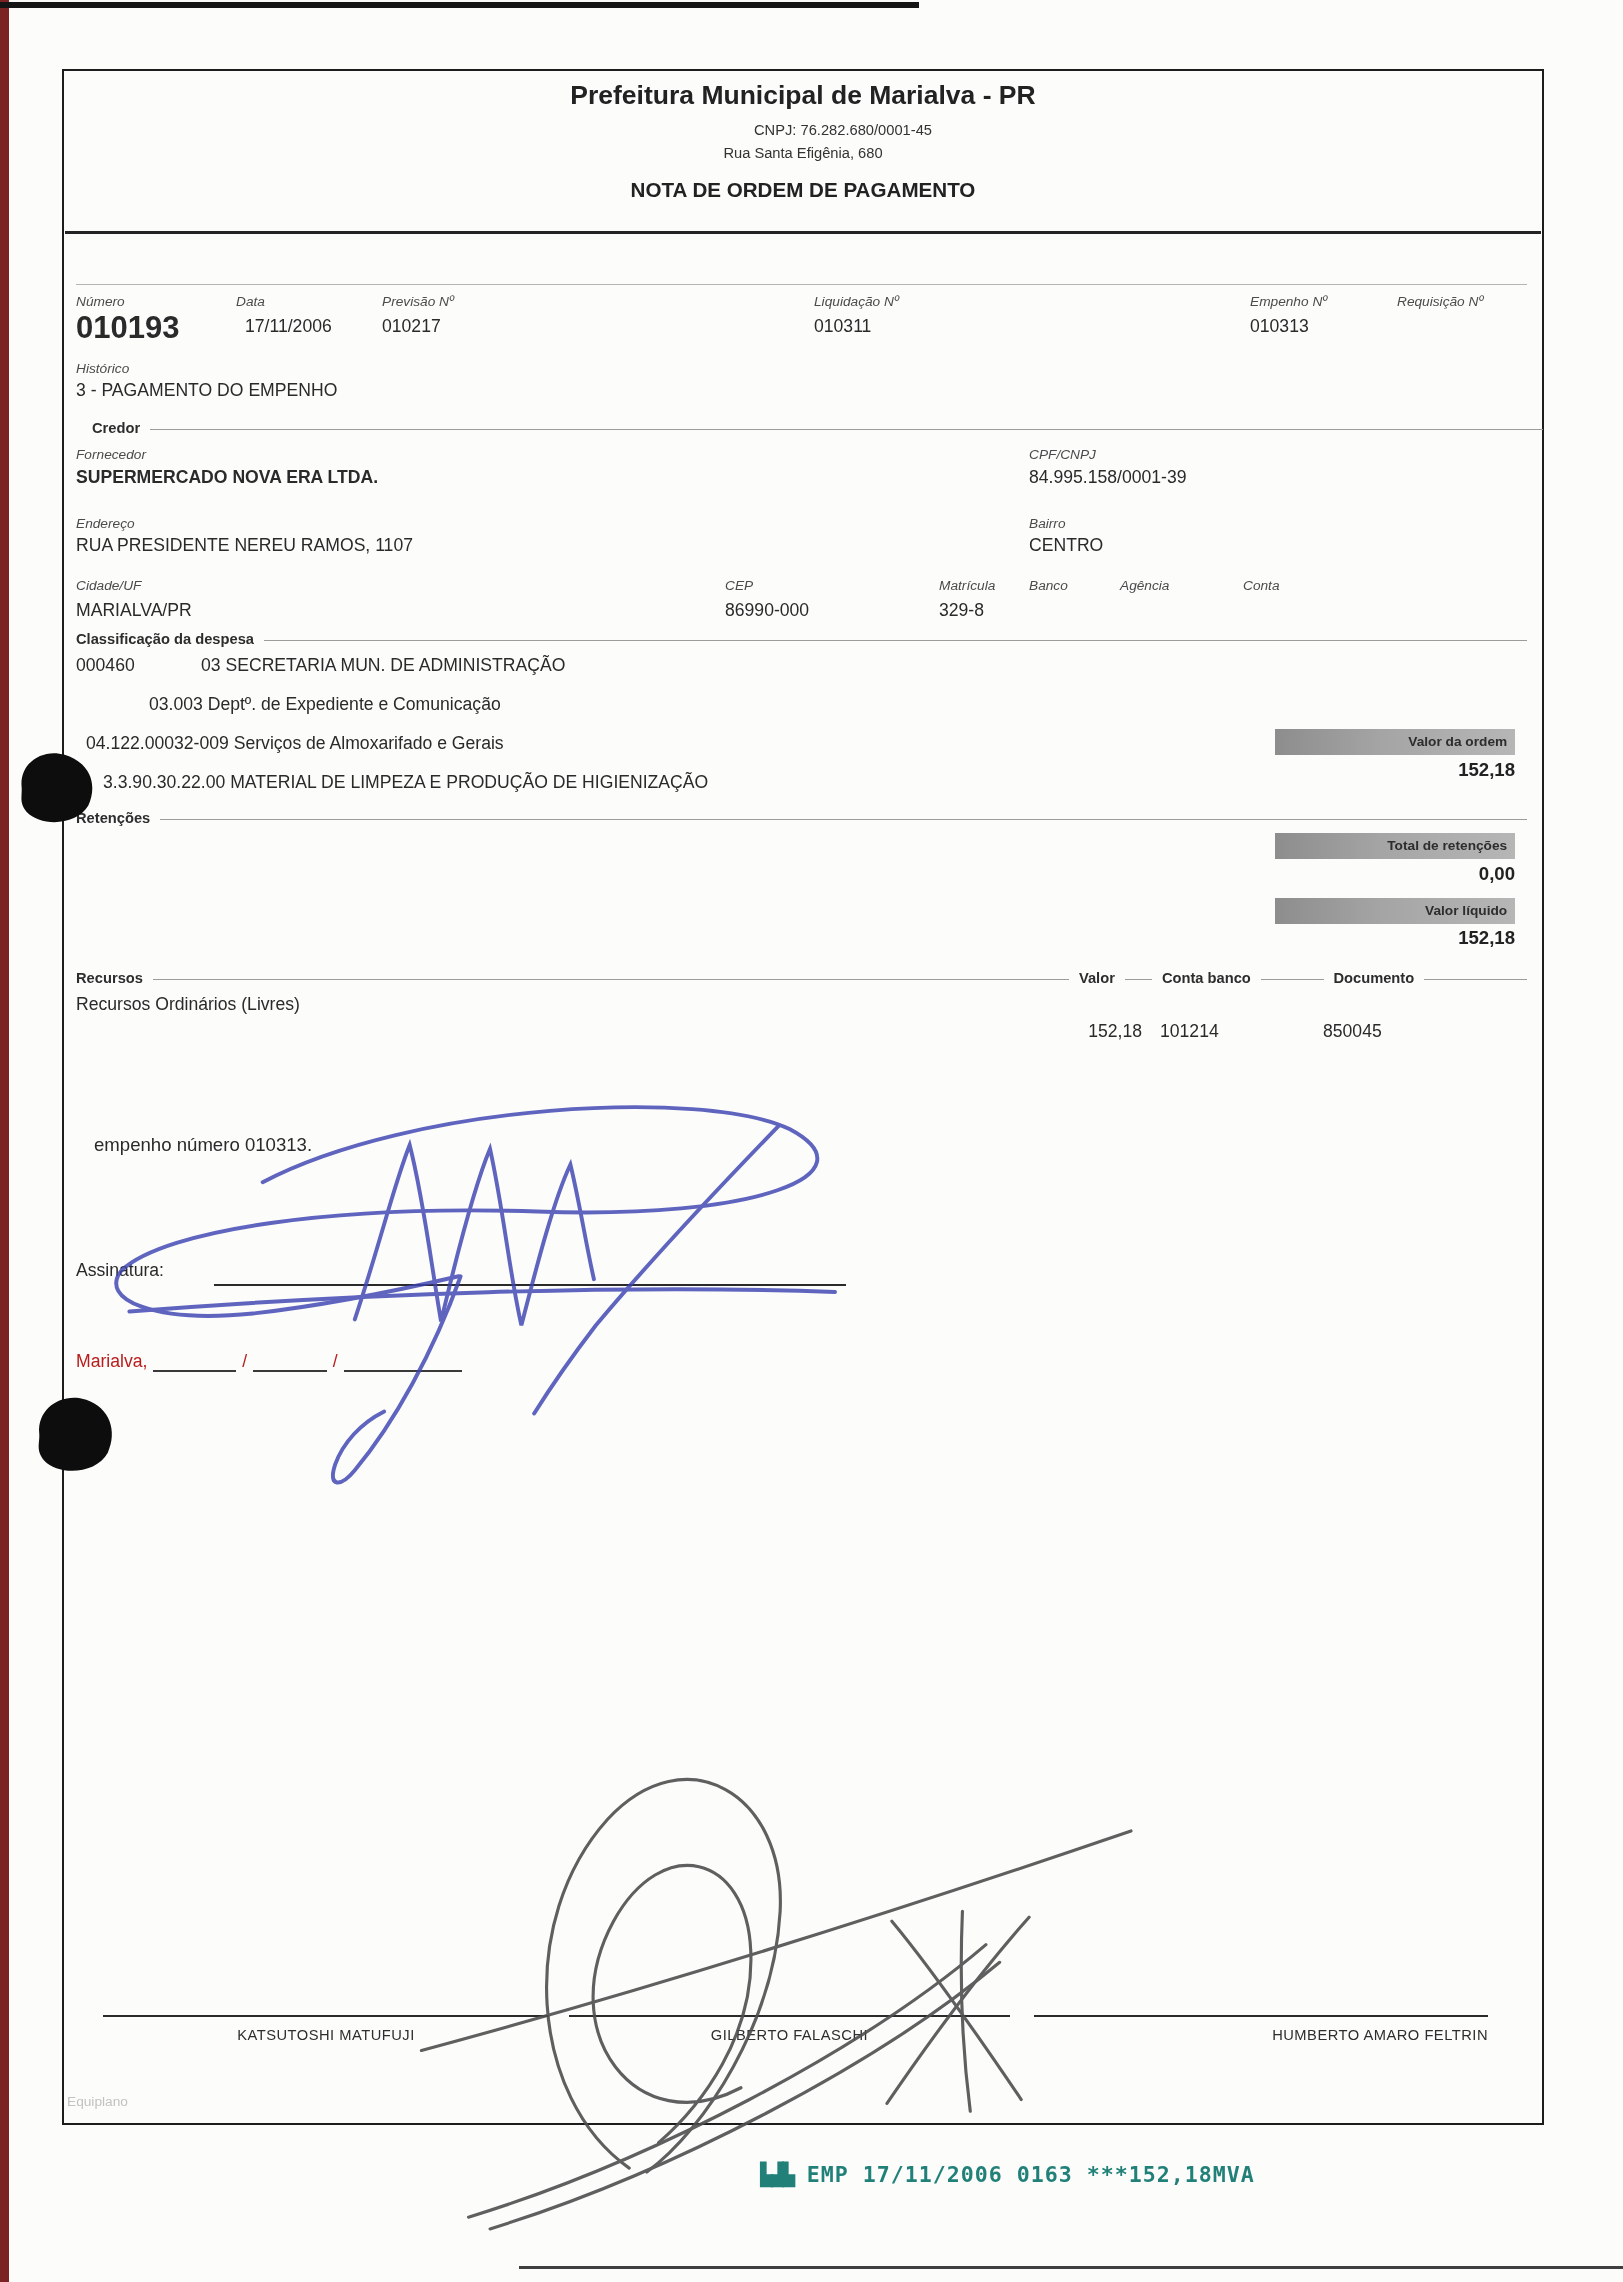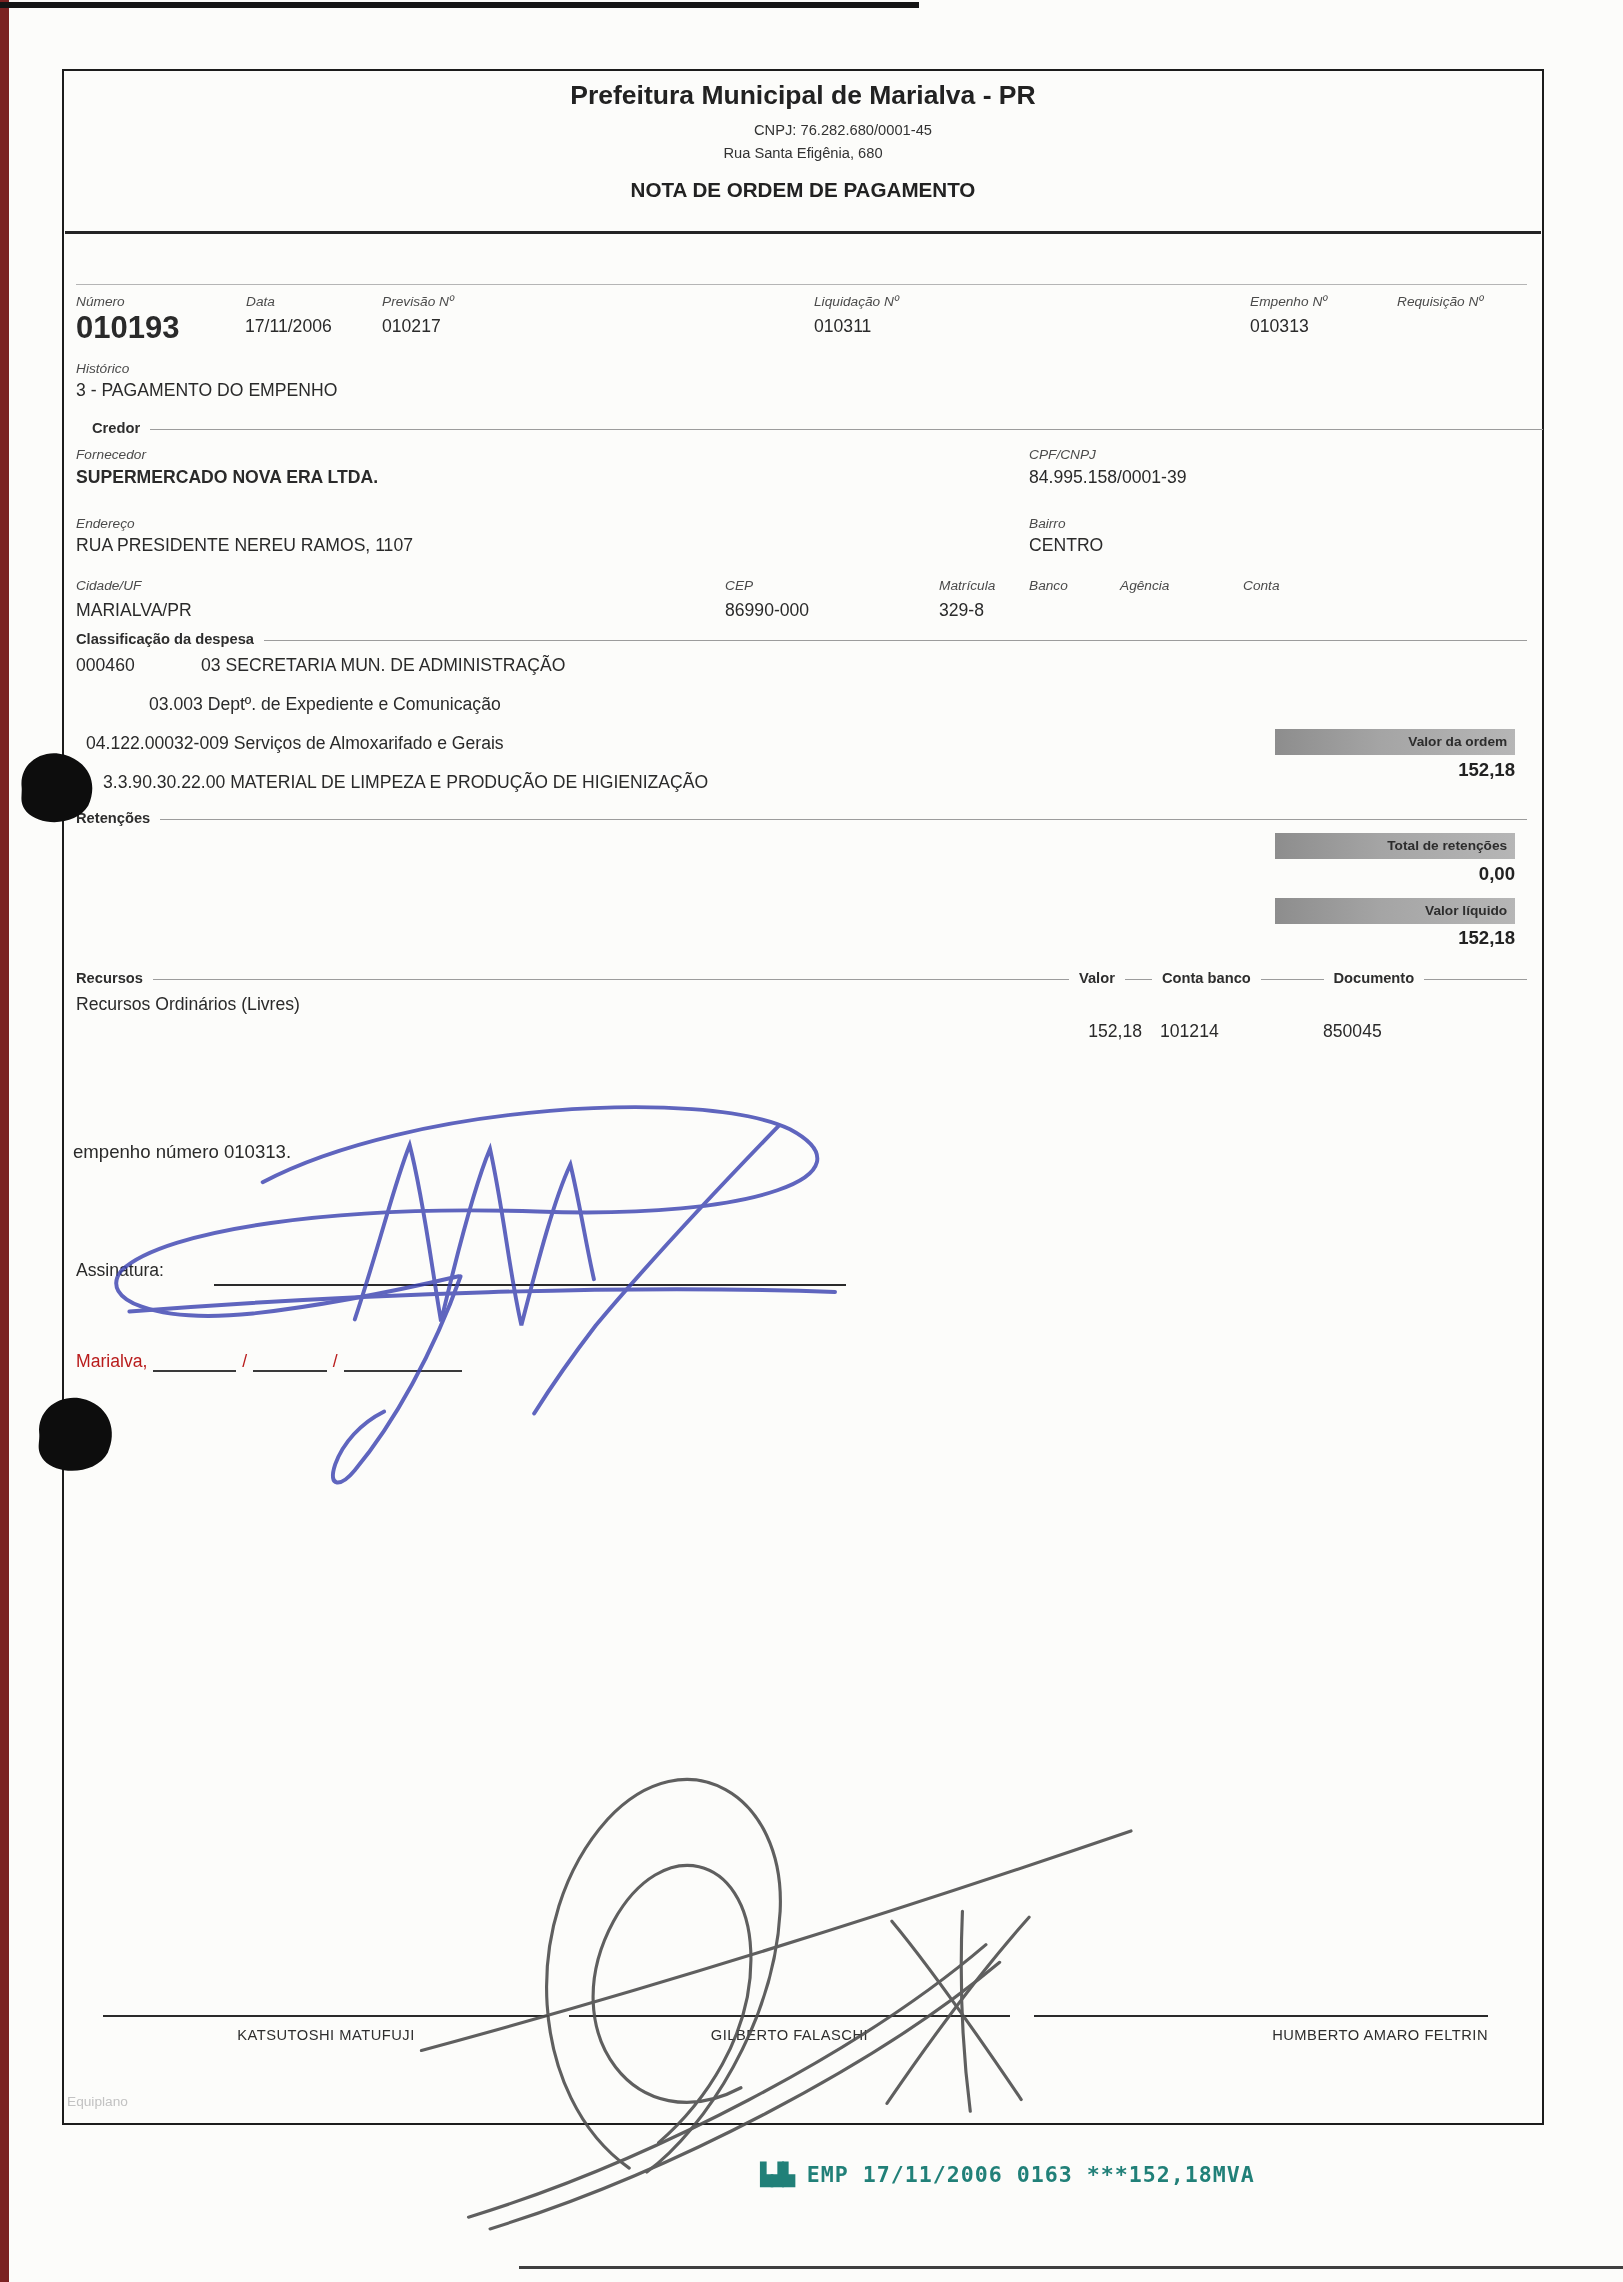--- a/index.html
+++ b/index.html
@@ -49,21 +49,21 @@
   <div class="doc-frame"></div>
 
   <div class="abs ctr h-org" style="top:80px;">Prefeitura Municipal de Marialva - PR</div>
   <div class="abs ctr h-sub" style="top:122px;padding-left:40px;">CNPJ: 76.282.680/0001-45</div>
   <div class="abs ctr h-sub" style="top:145px;">Rua Santa Efigênia, 680</div>
   <div class="abs ctr h-doc" style="top:178px;">NOTA DE ORDEM DE PAGAMENTO</div>
   <div class="abs thick-rule" style="left:65px;top:231px;width:1476px;"></div>
 
   <div class="abs thin-rule" style="left:76px;top:284px;width:1451px;"></div>
   <div class="abs lbl" style="left:76px;top:294px;">Número</div>
-  <div class="abs lbl" style="left:246px;top:294px;">Data</div>
+  <div class="abs lbl" style="left:236px;top:294px;">Data</div>
   <div class="abs lbl" style="left:382px;top:294px;">Previsão Nº</div>
   <div class="abs lbl" style="left:814px;top:294px;">Liquidação Nº</div>
   <div class="abs lbl" style="left:1250px;top:294px;">Empenho Nº</div>
   <div class="abs lbl" style="left:1397px;top:294px;">Requisição Nº</div>
 
   <div class="abs val big" style="left:76px;top:310px;">010193</div>
   <div class="abs val" style="left:245px;top:316px;">17/11/2006</div>
   <div class="abs val" style="left:382px;top:316px;">010217</div>
   <div class="abs val" style="left:814px;top:316px;">010311</div>
   <div class="abs val" style="left:1250px;top:316px;">010313</div>
@@ -125,21 +125,21 @@
     <span>Conta banco</span>
     <span class="dash" style="width:63px;"></span>
     <span>Documento</span>
     <span class="dash" style="width:103px;"></span>
   </div>
   <div class="abs val" style="left:76px;top:994px;">Recursos Ordinários (Livres)</div>
   <div class="abs val" style="left:1059px;top:1021px;width:83px;text-align:right;">152,18</div>
   <div class="abs val" style="left:1160px;top:1021px;">101214</div>
   <div class="abs val" style="left:1323px;top:1021px;">850045</div>
 
-  <div class="abs rtext" style="left:73px;top:1134px;margin-top:7px;">empenho número 010313.</div>
+  <div class="abs rtext" style="left:94px;top:1134px;">empenho número 010313.</div>
 
   <div class="abs val" style="left:76px;top:1260px;">Assinatura:</div>
   <div class="abs sigline" style="left:214px;top:1284px;width:632px;"></div>
 
   <div class="abs marialva-row" style="left:76px;top:1351px;">
     <span>Marialva,</span>
     <span class="blank" style="width:83px;"></span>
     <span>/</span>
     <span class="blank" style="width:74px;"></span>
     <span>/</span>

